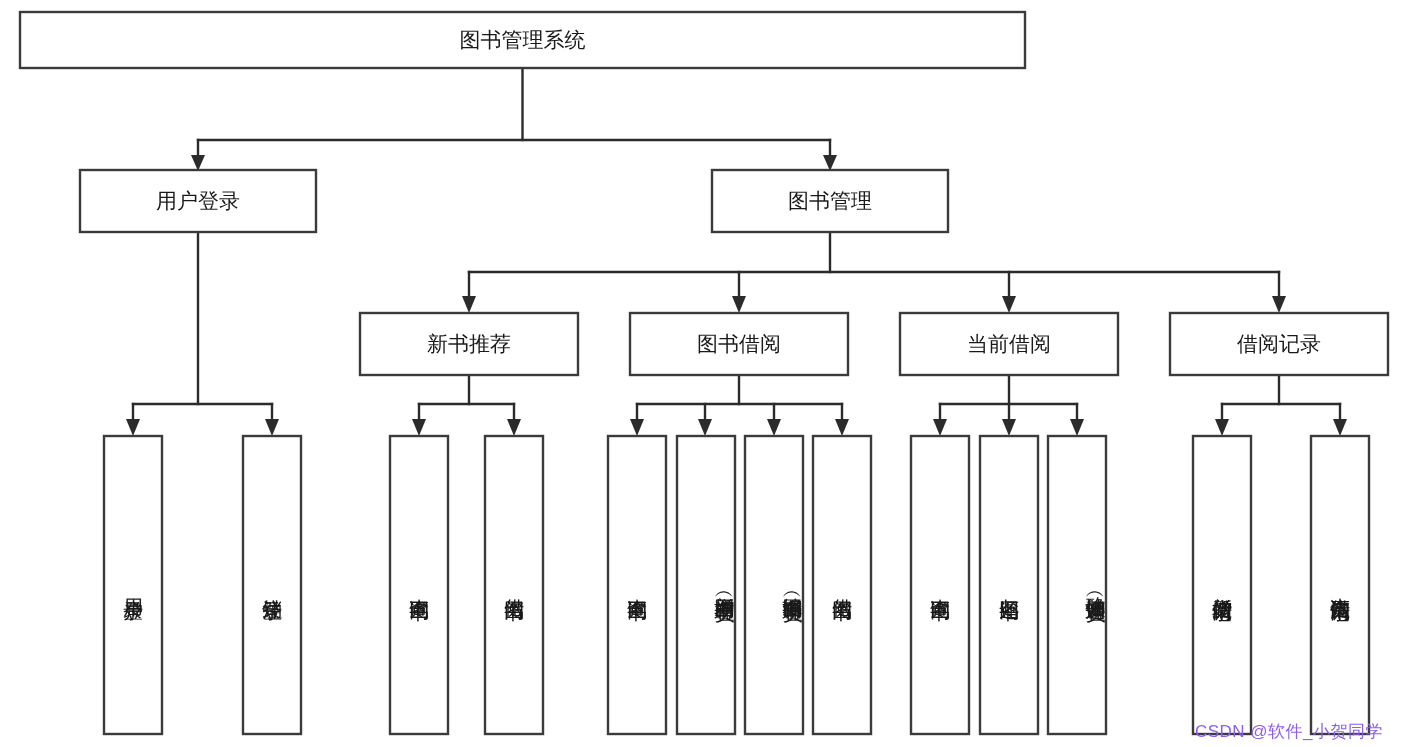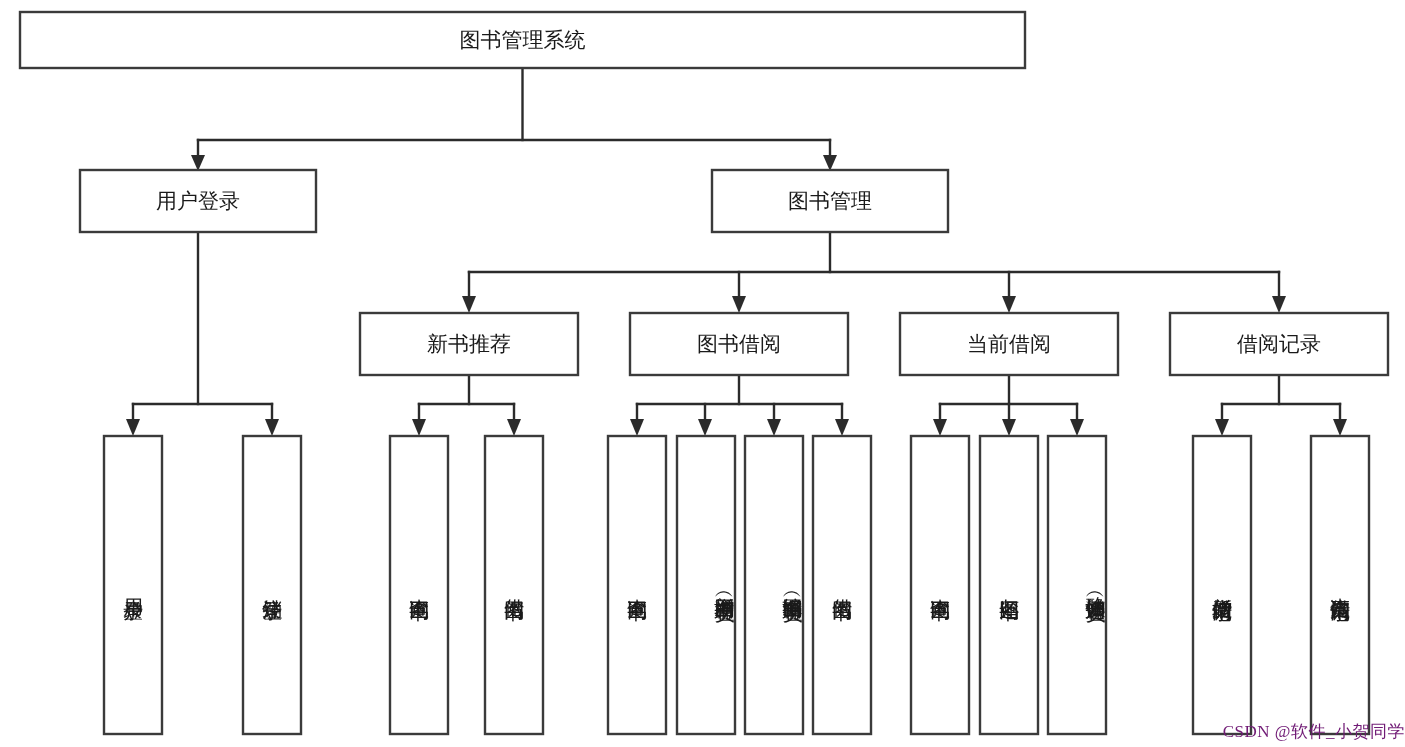--- a/index.html
+++ b/index.html
@@ -58,25 +58,25 @@
     font-family: "DejaVu Sans", "Liberation Sans", sans-serif;
     font-size: 20px;
     line-height: 1.08;
     color: #1a1a1a;
     letter-spacing: 1px;
     white-space: nowrap;
     pointer-events: none;
   }
   .watermark {
     position: absolute;
-    right: 0;
+    right: 22px;
     bottom: 4px;
-    font-family: Liberation Serif, serif;
+    font-family: Liberation Sans, sans-serif;
     font-size: 17px;
-    color: #701a75;
+    color: #8b5cf6;
     letter-spacing: 0.5px;
     white-space: nowrap;
   }
 </style>
 </head>
 <body>
 
 <div id="diagram-root">
 
   <svg id="flow-svg" viewBox="0 0 1405 747">

